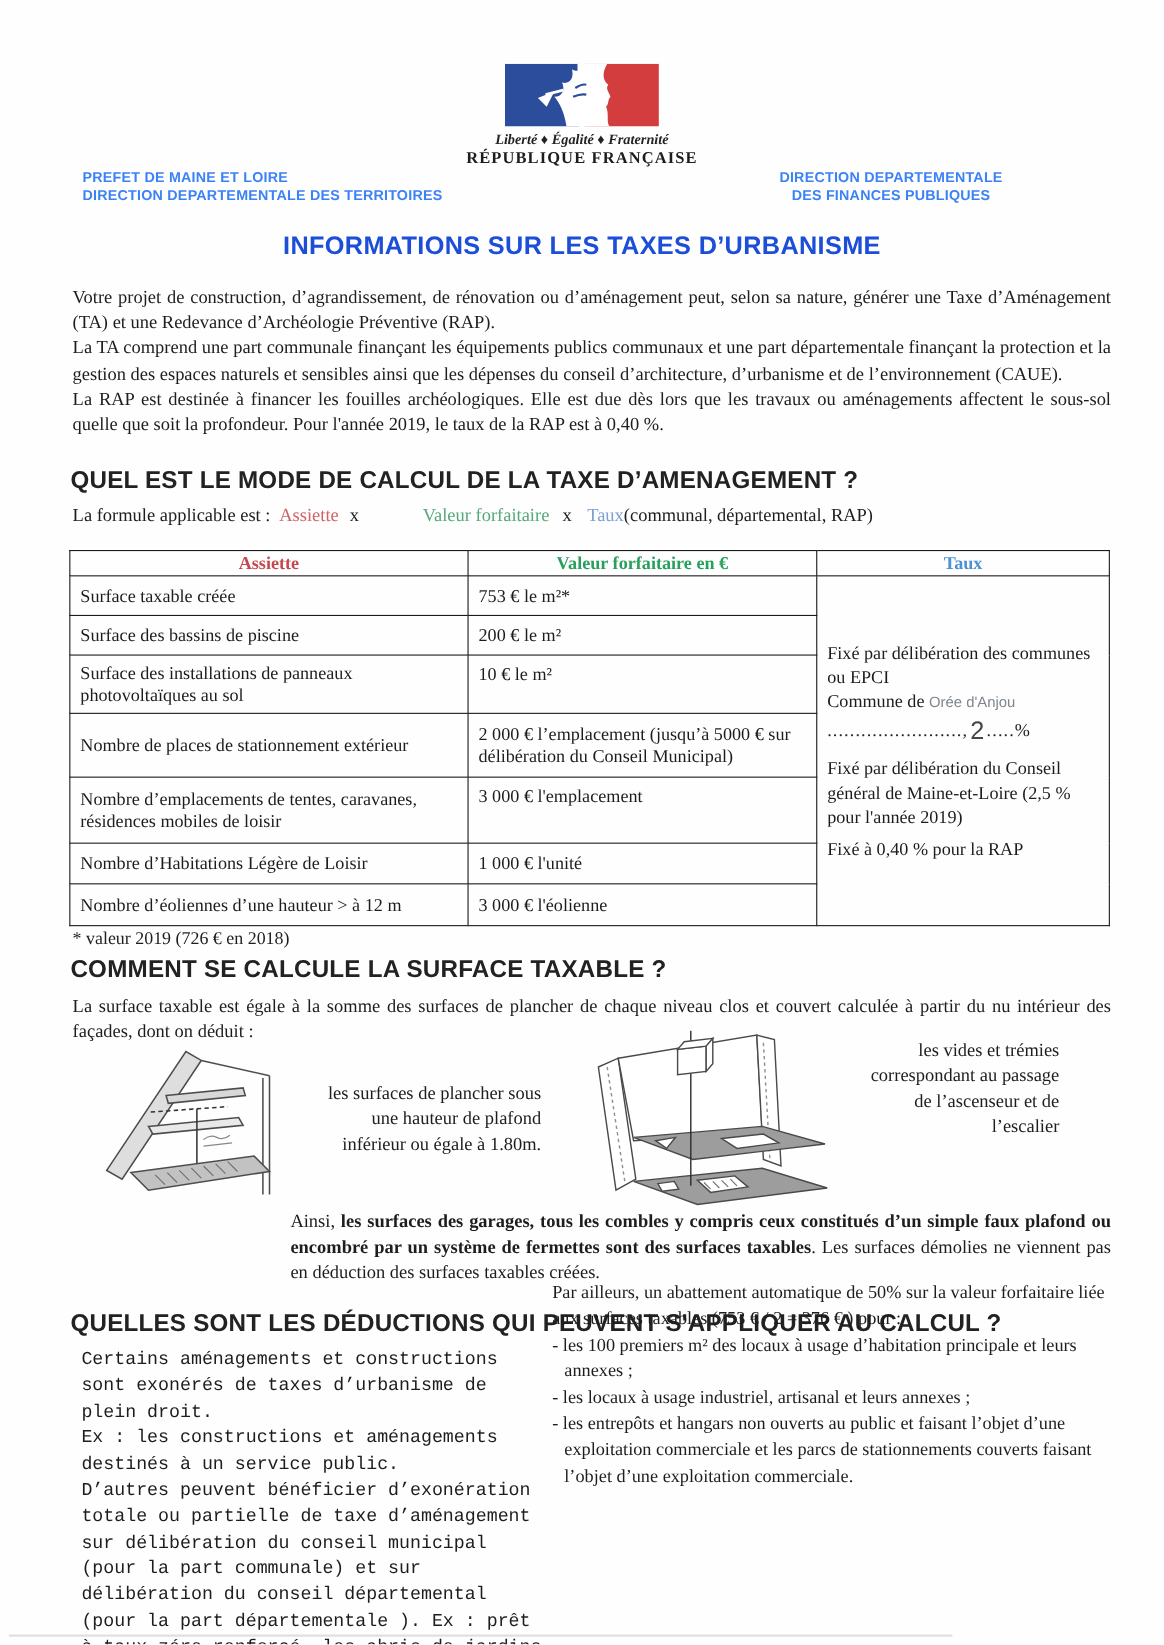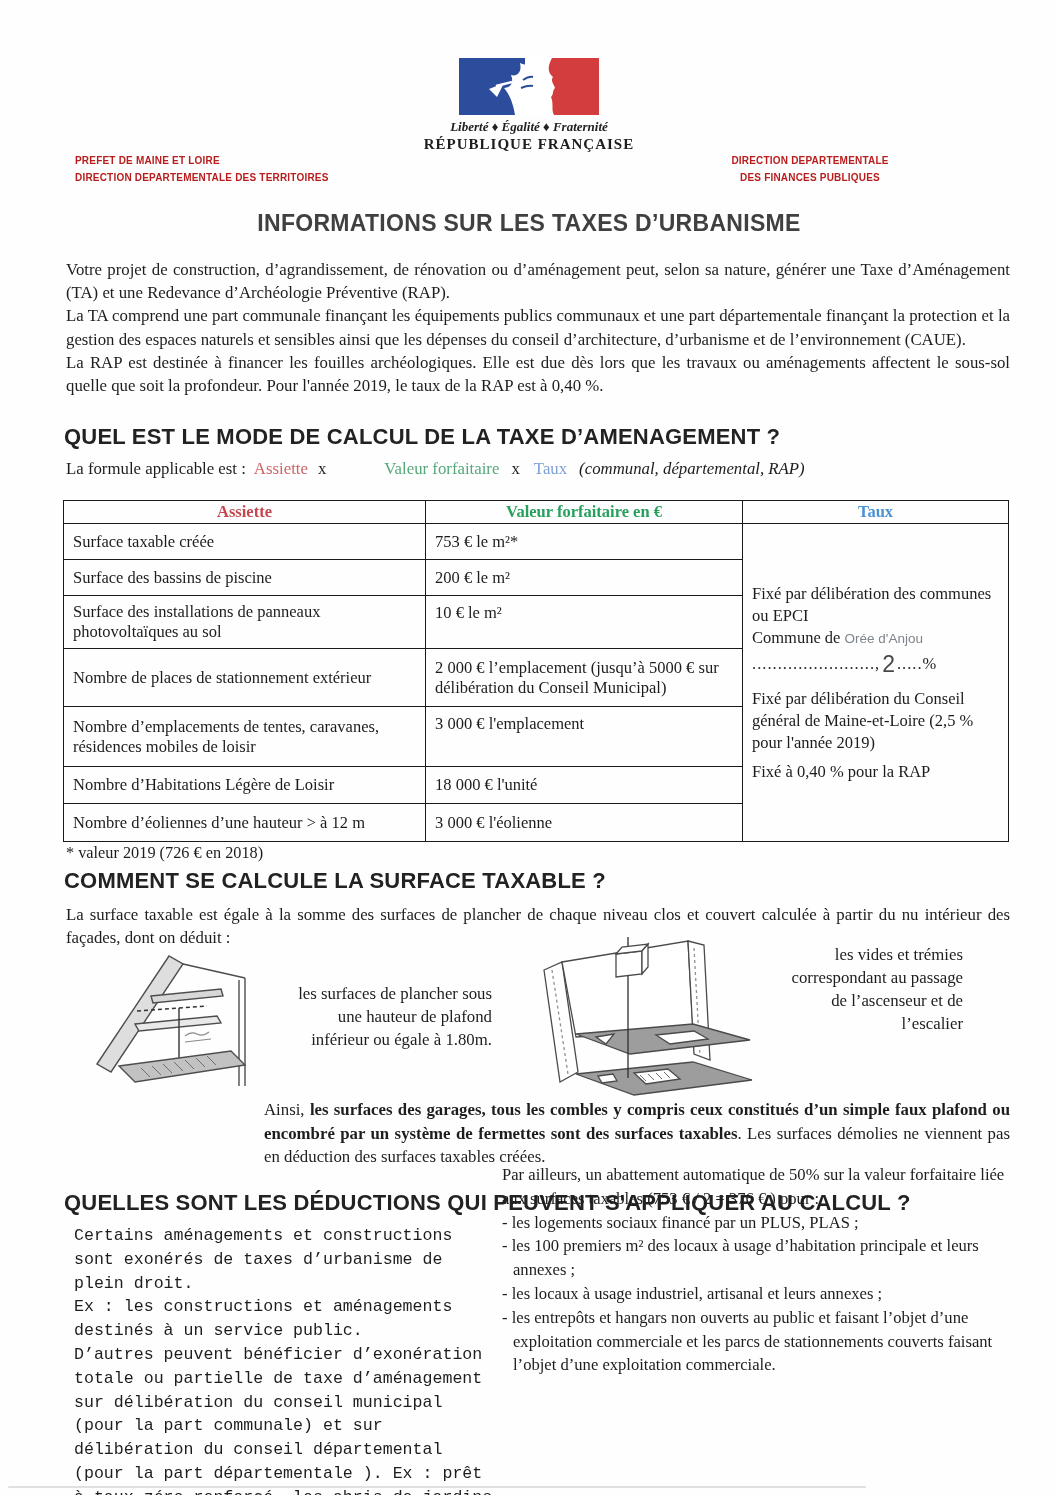--- a/index.html
+++ b/index.html
@@ -4,39 +4,39 @@
 <style>
   html,body{margin:0;padding:0;background:#ffffff;}
   .page{
     position:relative;width:1058px;height:1495px;background:#fefefe;
     color:#1c1c1c;font-family:"Liberation Serif", serif;overflow:hidden;
   }
   .abs{position:absolute;}
 
   
   .hdr-small{font-family:"Liberation Sans", sans-serif;font-weight:bold;
-    font-size:10px;line-height:17px;color:#b91c1c;letter-spacing:.2px;}
+    font-size:13px;line-height:17px;color:#3b82f6;letter-spacing:.2px;}
   .motto{font-style:italic;font-weight:bold;font-size:13px;color:#222;text-align:center;}
   .republic{font-weight:bold;font-size:15px;letter-spacing:1px;color:#1d1d1d;text-align:center;}
   .doc-title{font-family:"Liberation Sans", sans-serif;font-weight:bold;
-    font-size:23px;color:#404040;text-align:center;width:100%;letter-spacing:.3px;}
+    font-size:23px;color:#1d4ed8;text-align:center;width:100%;letter-spacing:.3px;}
 
   
   .body-text{font-size:16.8px;line-height:23.2px;text-align:justify;color:#1d1d1d;}
   .section-heading{font-family:"Liberation Sans", sans-serif;font-weight:bold;
     font-size:22px;color:#222;letter-spacing:.2px;}
 
   
   .formula{font-size:16.8px;color:#1d1d1d;white-space:nowrap;}
   .f-assiette{color:#cf6468;margin-left:8px;}
   .f-x1{margin-left:10px;}
   .f-valeur{color:#55a87b;margin-left:58px;}
   .f-x2{margin-left:12px;}
   .f-taux{color:#7d9fd4;margin-left:14px;}
-  .f-suffix{margin-left:12px;font-style:italic;}
+  .f-suffix{}
 
   
   table.calc{border-collapse:collapse;table-layout:fixed;width:945px;
     font-size:16.5px;color:#1c1c1c;}
   table.calc th,table.calc td{border:1.5px solid #1a1a1a;padding:3px 9px;vertical-align:middle;}
   table.calc th{font-weight:bold;text-align:center;height:20px;padding:1px 4px;}
   .th-assiette{color:#c5474e;}
   .th-valeur{color:#27a05e;}
   .th-taux{color:#4b92d3;}
   td.taux-cell{vertical-align:top;padding-top:8px;line-height:22px;}
@@ -141,21 +141,21 @@
     <tr style="height:58px;">
       <td>Nombre de places de stationnement extérieur</td>
       <td>2 000 € l’emplacement (jusqu’à 5000 € sur délibération du Conseil Municipal)</td>
     </tr>
     <tr style="height:60px;">
       <td>Nombre d’emplacements de tentes, caravanes, résidences mobiles de loisir</td>
       <td style="vertical-align:top;padding-top:7px;">3 000 € l'emplacement</td>
     </tr>
     <tr style="height:37px;">
       <td>Nombre d’Habitations Légère de Loisir</td>
-      <td>18 000 € l'unité</td>
+      <td>1 000 € l'unité</td>
     </tr>
     <tr style="height:38px;">
       <td>Nombre d’éoliennes d’une hauteur &gt; à 12 m</td>
       <td>3 000 € l'éolienne</td>
     </tr>
   </tbody>
     </table>
 
   <div class="abs footnote" style="left:66px;top:843px;">* valeur 2019 (726 € en 2018)</div>
 
@@ -213,20 +213,19 @@
   <div class="abs section-heading" style="left:64px;top:1190px;">QUELLES SONT LES DÉDUCTIONS QUI PEUVENT S'APPLIQUER AU CALCUL ?</div>
 
   <div class="abs col-text" style="left:74px;top:1224px;width:428px;font-family:Liberation Mono, monospace;">
     <div>Certains aménagements et constructions sont exonérés de taxes d’urbanisme de plein droit.</div>
     <div>Ex : les constructions et aménagements destinés à un service public.</div>
     <div>D’autres peuvent bénéficier d’exonération totale ou partielle de taxe d’aménagement sur délibération du conseil municipal (pour la part communale) et sur délibération du conseil départemental (pour la part départementale ). Ex : prêt à taux zéro renforcé, les abris de jardins soumis à déclaration préalable.</div>
   </div>
 
   <div class="abs col-text" style="left:502px;top:1163px;width:508px;">
     <div>Par ailleurs, un abattement automatique de 50% sur la valeur forfaitaire liée aux surfaces taxables (753 € / 2 = 376 € ) pour :</div>
-    <div class="bullet">- les logements sociaux financé par un PLUS, PLAS ;</div>
     <div class="bullet">- les 100 premiers m² des locaux à usage d’habitation principale et leurs annexes ;</div>
     <div class="bullet">- les locaux à usage industriel, artisanal et leurs annexes ;</div>
     <div class="bullet">- les entrepôts et hangars non ouverts au public et faisant l’objet d’une exploitation commerciale et les parcs de stationnements couverts faisant l’objet d’une exploitation commerciale.</div>
   </div>
 
   <div class="scanline"></div>
 </div>
 
 </body></html>

